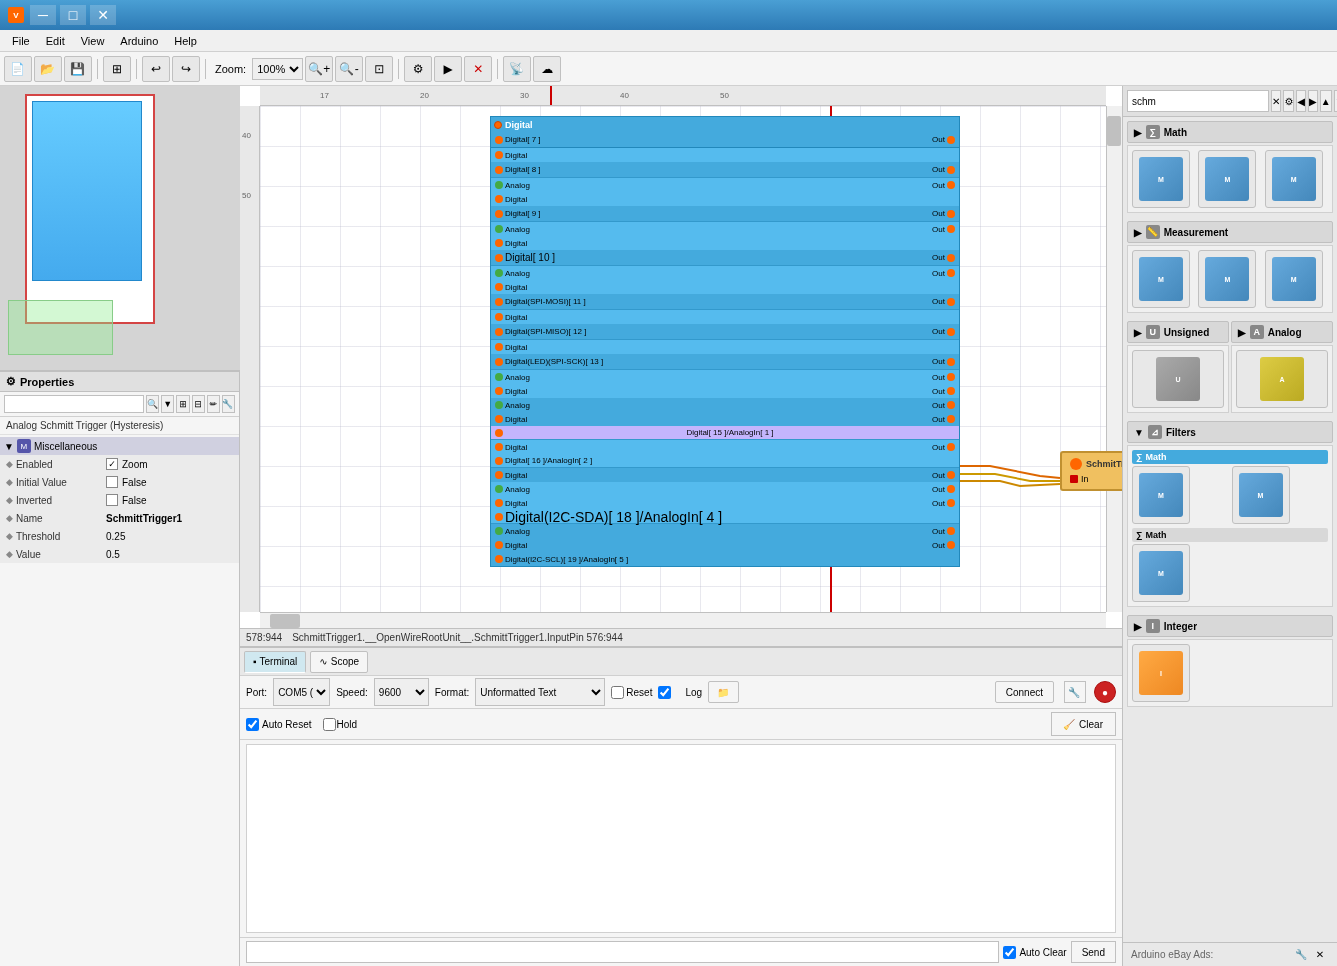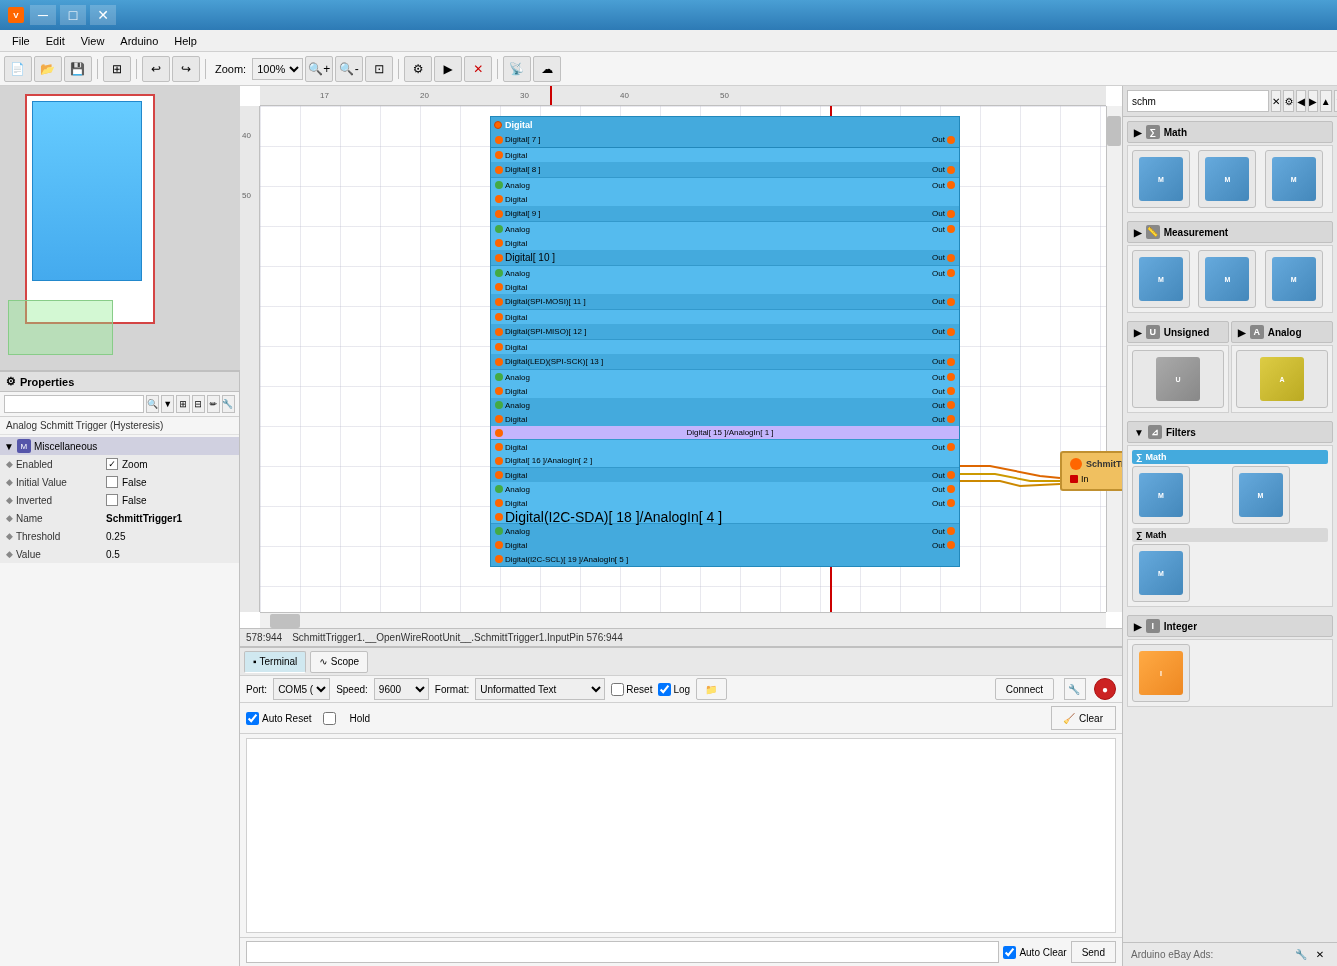--- a/index.html
+++ b/index.html
@@ -52,21 +52,21 @@
 
     
     .status-bar { height: 18px; background: #e8e8e8; border-top: 1px solid #c0c0c0; display: flex; align-items: center; padding: 0 6px; font-size: 10px; color: #333; gap: 10px; }
 
     
     .bottom-panel { height: 320px; background: #f5f5f5; border-top: 2px solid #c0c0c0; display: flex; flex-direction: column; }
     .bottom-toolbar { height: 28px; background: #e8e8e8; border-bottom: 1px solid #d0d0d0; display: flex; align-items: center; padding: 0 4px; gap: 4px; }
     .bottom-btn { height: 22px; padding: 0 8px; background: #f5f5f5; border: 1px solid #c0c0c0; cursor: pointer; font-size: 10px; border-radius: 2px; display: flex; align-items: center; gap: 3px; }
     .bottom-btn.active { background: #d0e8f0; border-bottom-color: white; }
     .port-row { display: flex; align-items: center; padding: 2px 6px; gap: 6px; font-size: 10px; border-bottom: 1px solid #d0d0d0; }
-    .port-select { height: 22px; font-size: 10px; border: 1px solid #c0c0c0; }
+    .port-select { height: 28px; font-size: 10px; border: 1px solid #c0c0c0; }
     .connect-btn { height: 22px; padding: 0 10px; background: #f5f5f5; border: 1px solid #c0c0c0; cursor: pointer; font-size: 10px; border-radius: 2px; }
     .terminal-area { flex: 1; background: white; border: 1px solid #d0d0d0; margin: 4px 6px; overflow-y: auto; }
     .bottom-input-row { display: flex; align-items: center; padding: 3px 6px; gap: 4px; border-top: 1px solid #d0d0d0; }
     .terminal-input { flex: 1; height: 22px; border: 1px solid #c0c0c0; font-size: 10px; padding: 1px 4px; }
     .send-btn { height: 22px; padding: 0 10px; background: #f5f5f5; border: 1px solid #c0c0c0; cursor: pointer; font-size: 10px; }
     .clear-btn { height: 24px; padding: 0 12px; background: #f5f5f5; border: 1px solid #c0c0c0; cursor: pointer; font-size: 10px; display: flex; align-items: center; gap: 3px; }
 
     
     .right-panel { width: 215px; background: #e8e8e8; border-left: 1px solid #c0c0c0; overflow-y: auto; display: flex; flex-direction: column; }
     .search-bar { display: flex; align-items: center; padding: 4px; gap: 2px; background: #e0e0e0; border-bottom: 1px solid #c0c0c0; }
@@ -516,37 +516,37 @@
         <span>Format:</span>
         <select class="port-select" style="width:130px;">
           <option>Unformatted Text</option>
           <option>Hex</option>
           <option>Dec</option>
         </select>
         <label style="display:flex;align-items:center;gap:2px;font-size:10px;">
           <input type="checkbox" style="">
           <span>Reset</span>
         </label>
-        <label style="display:flex;align-items:center;gap:2px;font-size:10px;">
+        <label style="display:flex;align-items:center;gap:14px;font-size:10px;">
           <input type="checkbox" checked="" style="">
           <span>Log</span>
         </label>
         <button class="bottom-btn">📁</button>
         <div style="flex:1;"></div>
         <button class="connect-btn">Connect</button>
         <button style="width:22px;height:22px;background:#f5f5f5;border:1px solid #c0c0c0;cursor:pointer;font-size:10px;margin-left:4px;">🔧</button>
         <button style="width:22px;height:22px;background:#cc2222;border:1px solid #aa1111;cursor:pointer;font-size:10px;color:white;border-radius:50%;margin-left:2px;">●</button>
       </div>
 
       <div style="display:flex;align-items:center;padding:3px 6px;gap:12px;border-bottom:1px solid #d0d0d0;">
         <label style="display:flex;align-items:center;gap:3px;font-size:10px;">
           <input type="checkbox" checked="" style="">
           <span>Auto Reset</span>
         </label>
-        <label style="display:flex;align-items:center;gap:13px;font-size:10px;">
+        <label style="display:flex;align-items:center;gap:0;font-size:10px;">
           <input type="checkbox" style="">
           <span>Hold</span>
         </label>
         <div style="flex:1;"></div>
         <button class="clear-btn">
           <span>🧹</span>
           <span>Clear</span>
         </button>
       </div>
 

